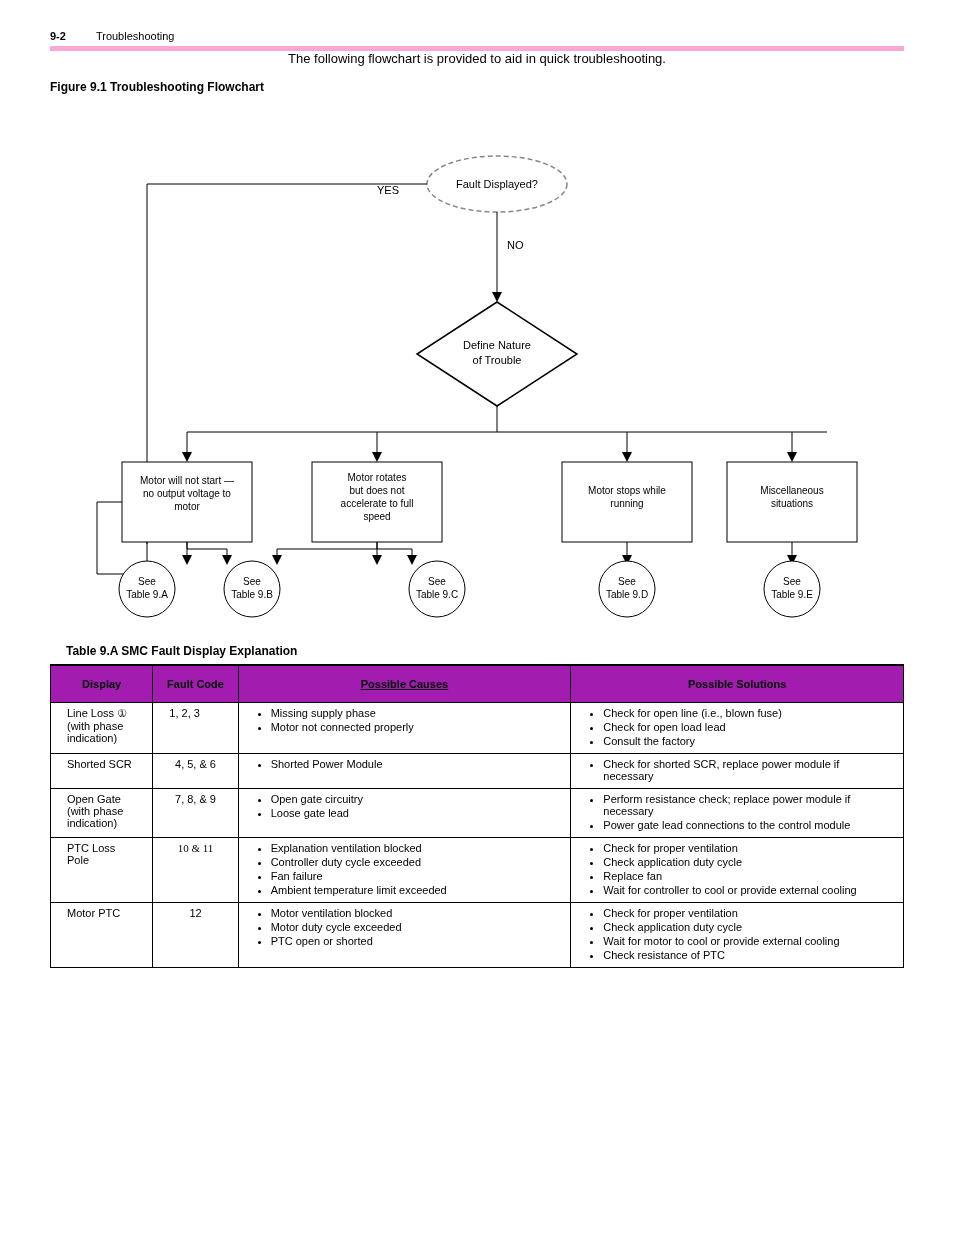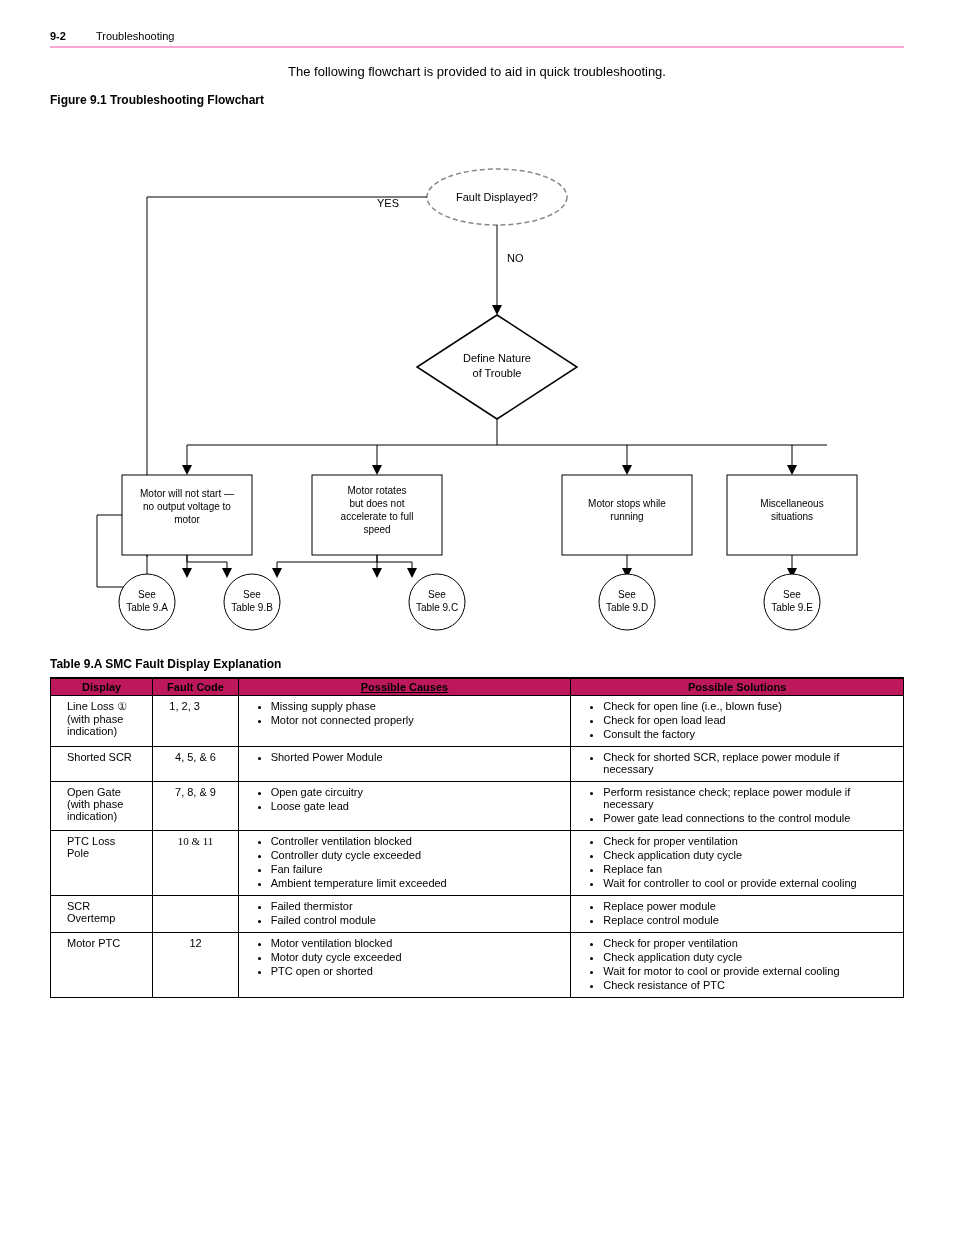--- a/index.html
+++ b/index.html
@@ -10,23 +10,22 @@
       color: #000;
       width: 954px;
       min-height: 1235px;
     }
     .page {
       padding: 30px 50px;
     }
     .page-header {
       display: flex;
       align-items: center;
-      border-bottom: 2px solid #f9a8d4;
+      border-bottom: 5px solid #f9a8d4;
       padding-bottom: 4px;
-      margin-bottom: 16px;
     }
     .page-header .page-num {
       font-weight: bold;
       font-size: 11px;
       margin-right: 30px;
     }
     .page-header .section-title {
       font-size: 11px;
     }
     .intro-text {
@@ -53,32 +52,33 @@
     
     .flowchart svg {
       position: absolute;
       top: 0; left: 0;
     }
     
     .table-title {
       font-weight: bold;
       font-size: 12px;
       margin-bottom: 6px;
+      margin-left: 16px;
     }
     table.fault-table {
       width: 100%;
       border-collapse: collapse;
       font-size: 11px;
     }
     table.fault-table th {
       border: 1px solid #000;
-      background: #be185d;
+      background: #a21caf;
       font-weight: bold;
       text-align: center;
-      padding: 2px 6px;
+      padding: 12px 6px;
     }
     table.fault-table td {
       border: 1px solid #000;
       padding: 4px 16px;
       vertical-align: top;
     }
     table.fault-table td ul {
       list-style: disc;
       padding-left: 16px;
       margin: 0;
@@ -276,52 +276,36 @@
               <li>Perform resistance check; replace power module if necessary</li>
               <li>Power gate lead connections to the control module</li>
             </ul>
           </td>
         </tr>
         <tr>
           <td>PTC Loss Pole</td>
           <td style="text-align: center; font-family: Liberation Serif, serif;">10 &amp; 11</td>
           <td>
             <ul>
-              <li>Controller ventilation blocked</li>
+              <li>Explanation ventilation blocked</li>
               <li>Controller duty cycle exceeded</li>
               <li>Fan failure</li>
               <li>Ambient temperature limit exceeded</li>
             </ul>
           </td>
           <td>
             <ul>
               <li>Check for proper ventilation</li>
               <li>Check application duty cycle</li>
               <li>Replace fan</li>
               <li>Wait for controller to cool or provide external cooling</li>
             </ul>
           </td>
         </tr>
         <tr>
-          <td>SCR Overtemp</td>
-          <td style="text-align: center;"></td>
-          <td>
-            <ul>
-              <li>Failed thermistor</li>
-              <li>Failed control module</li>
-            </ul>
-          </td>
-          <td>
-            <ul>
-              <li>Replace power module</li>
-              <li>Replace control module</li>
-            </ul>
-          </td>
-        </tr>
-        <tr>
           <td>Motor PTC</td>
           <td style="text-align: center;">12</td>
           <td>
             <ul>
               <li>Motor ventilation blocked</li>
               <li>Motor duty cycle exceeded</li>
               <li>PTC open or shorted</li>
             </ul>
           </td>
           <td>

